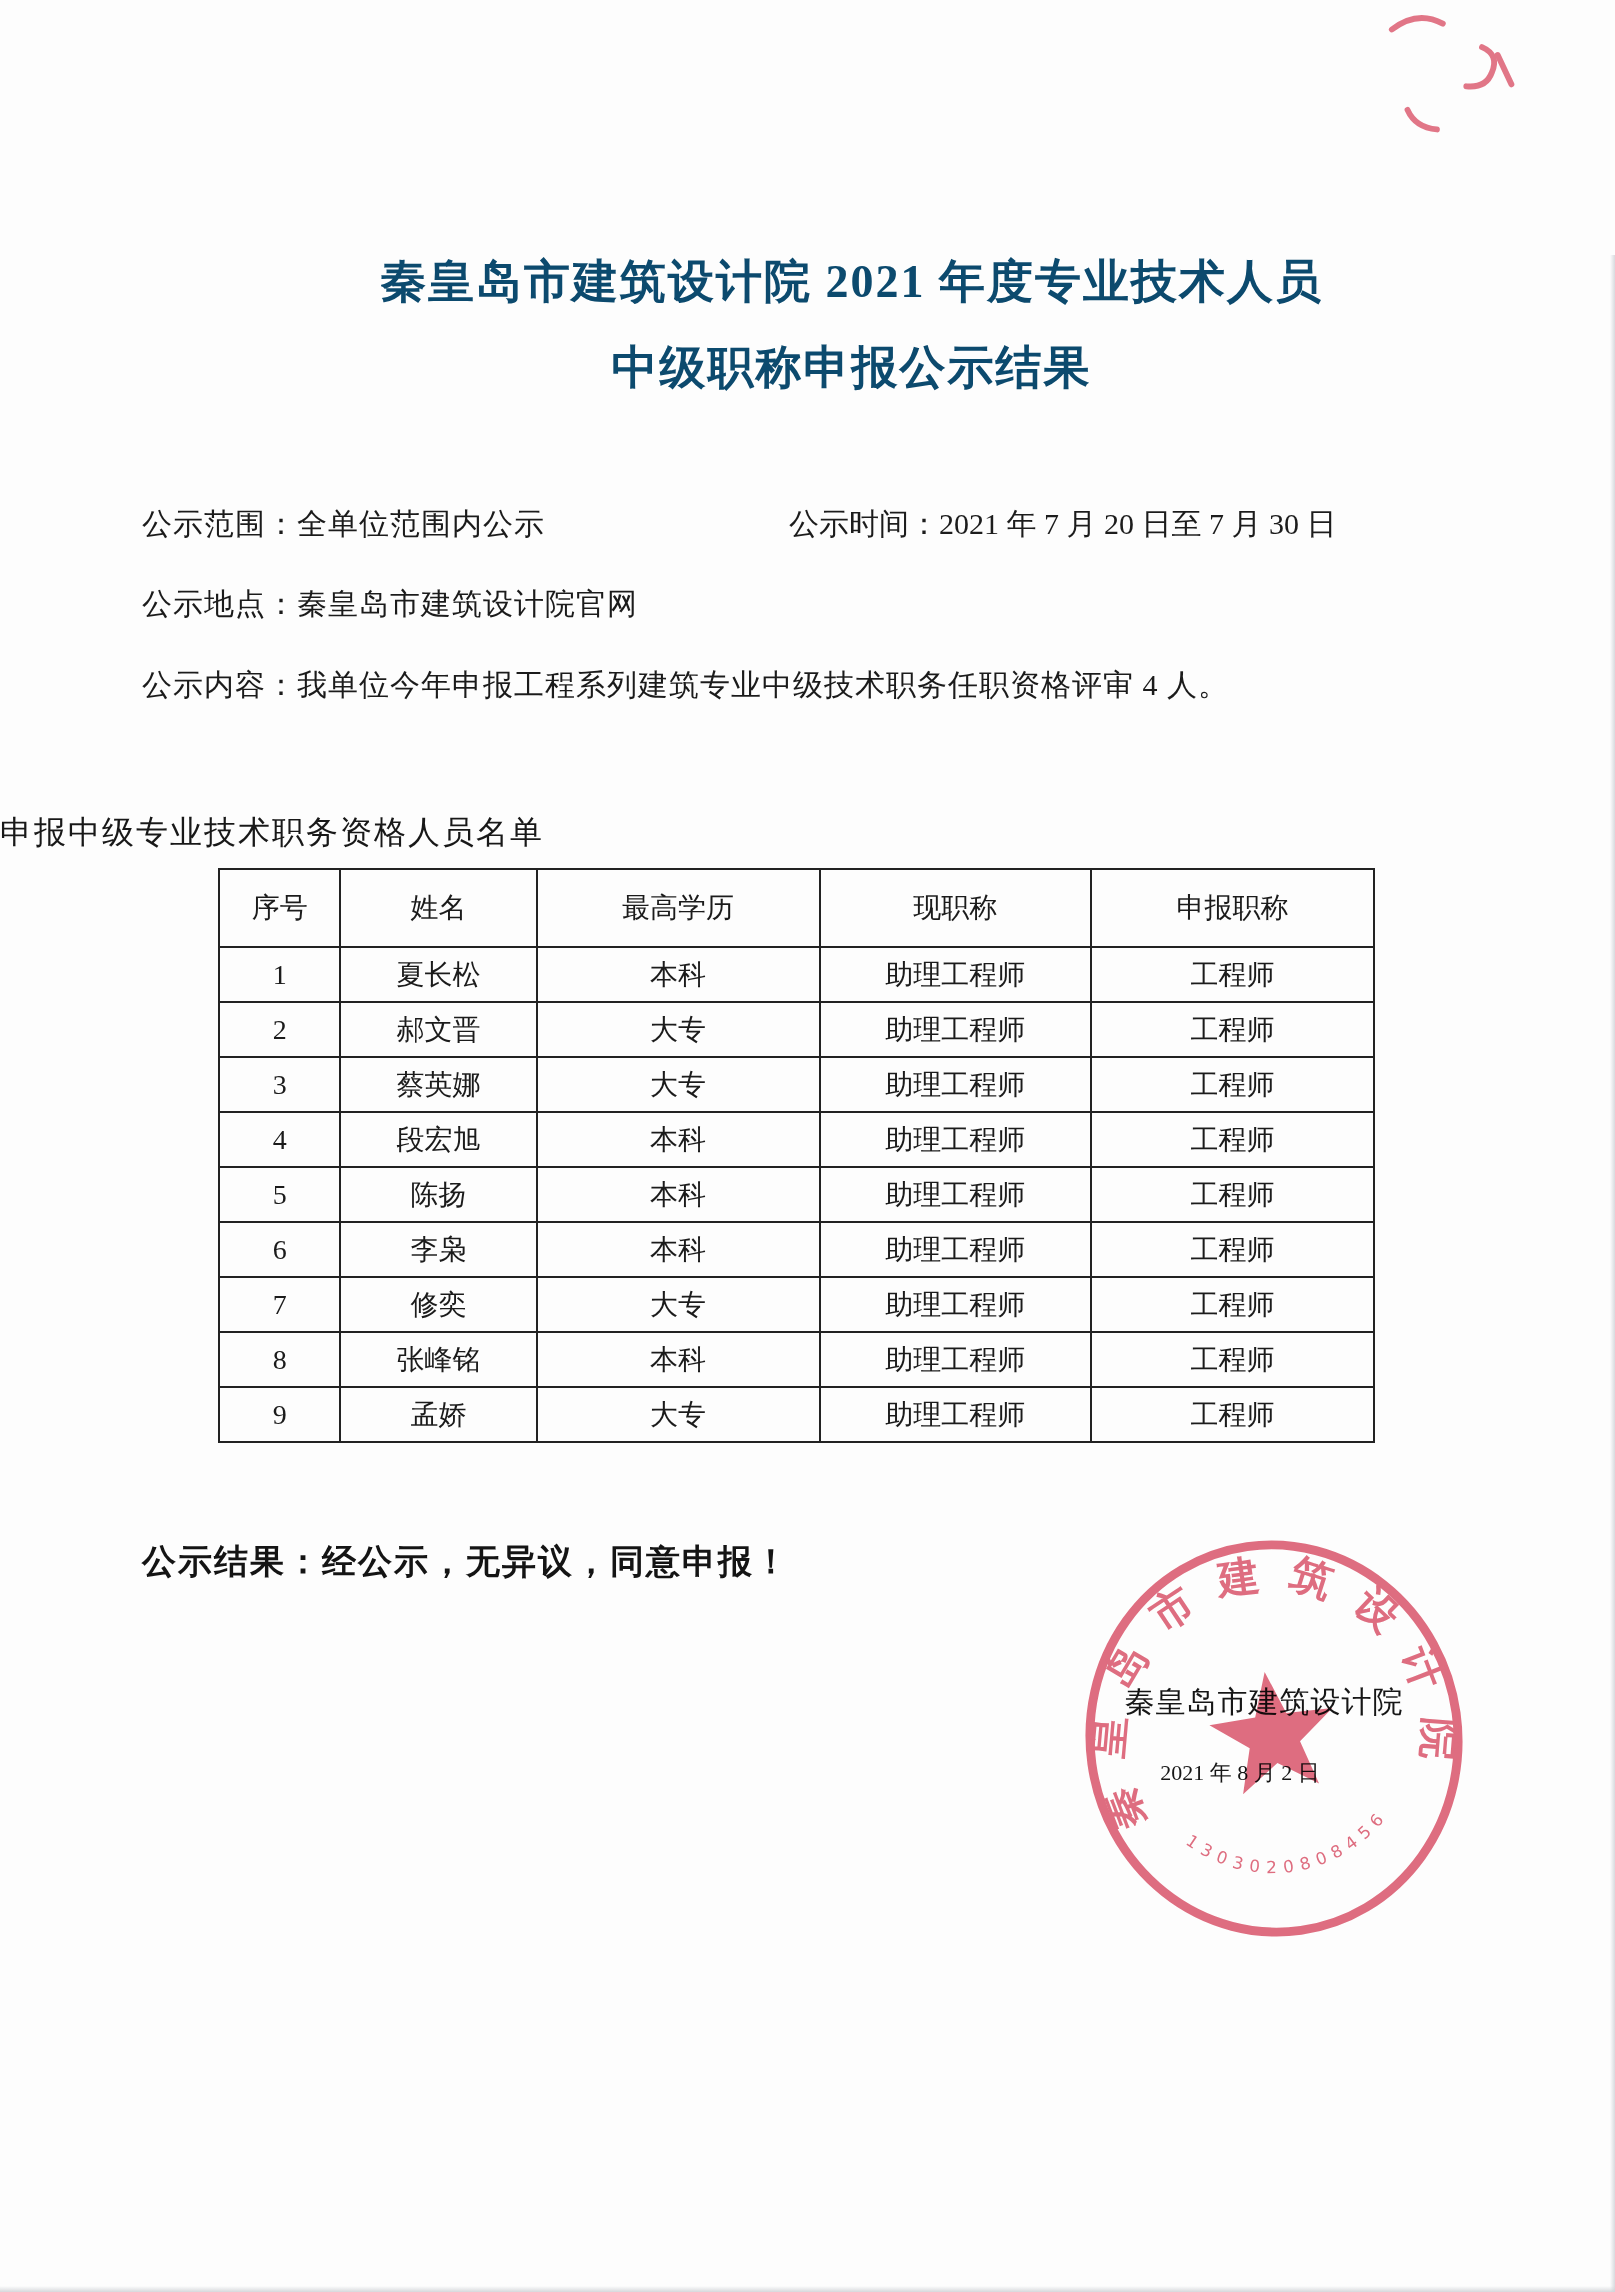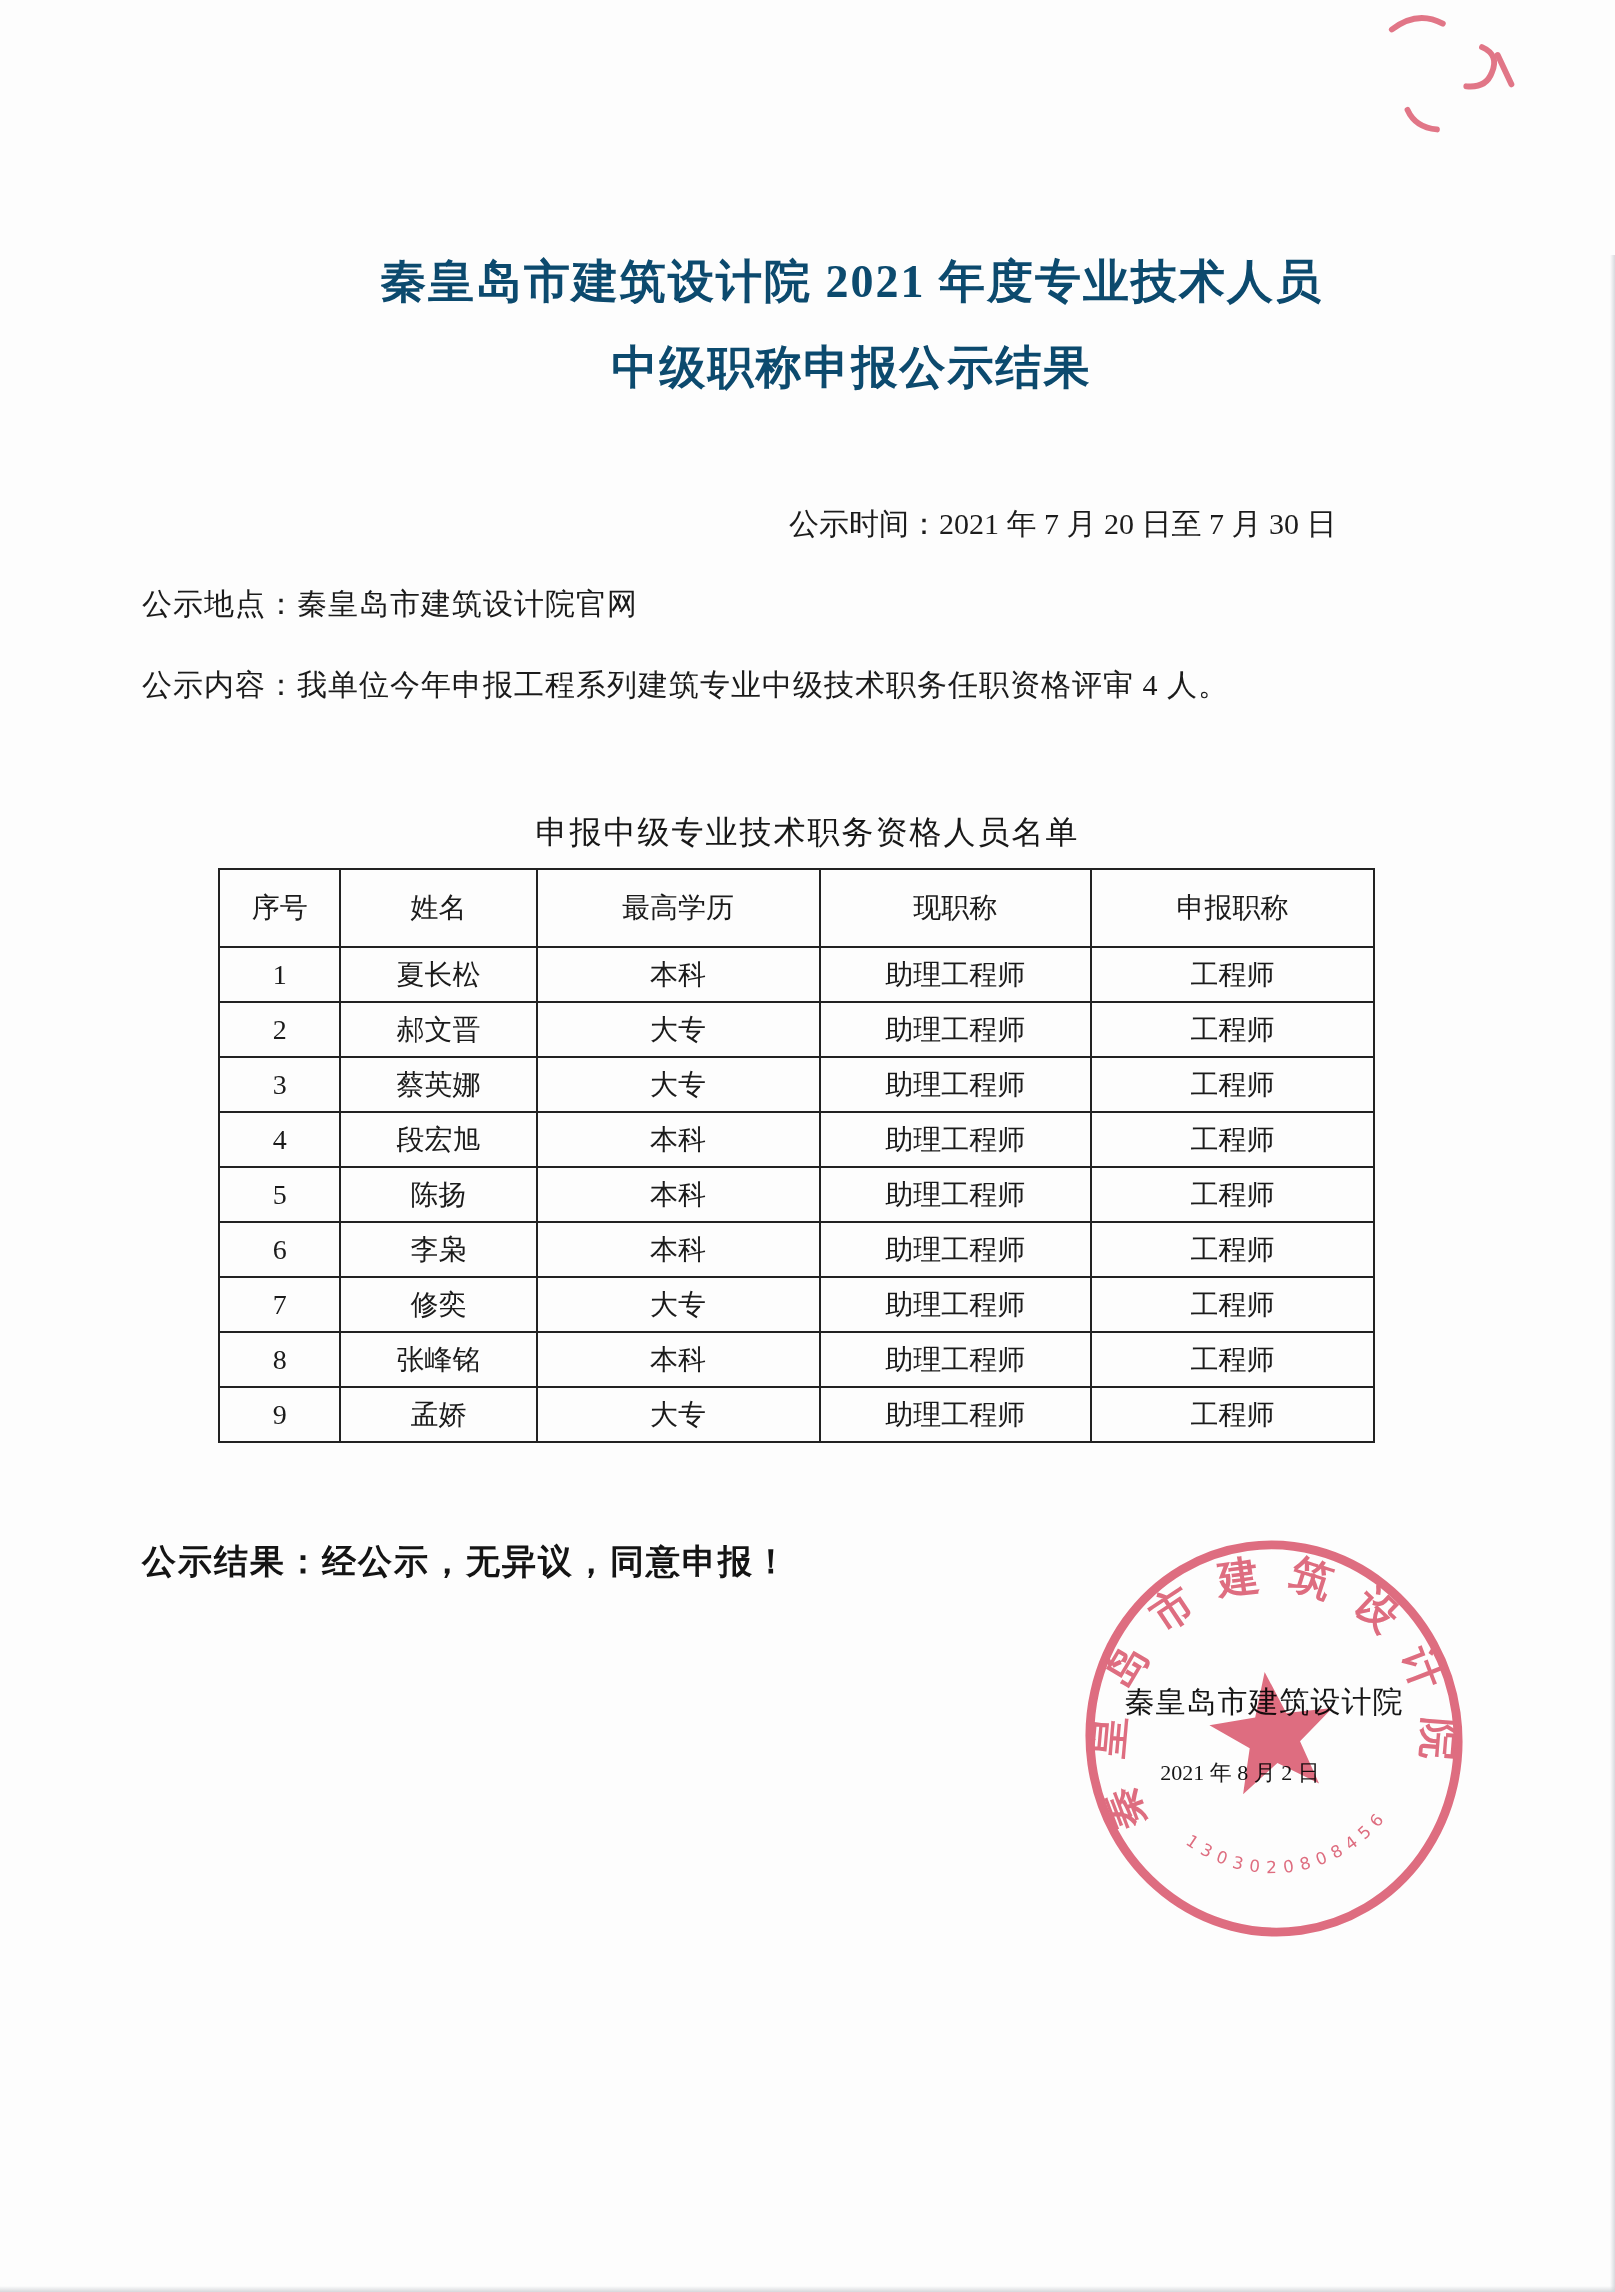--- a/index.html
+++ b/index.html
@@ -25,21 +25,21 @@
   .meta-line{
     position:absolute;left:142px;font-size:30px;letter-spacing:1px;
     white-space:nowrap;color:#1b1b1b;
   }
   .meta-row1{top:504px;}
   .meta-time{position:absolute;left:789px;top:504px;font-size:30px;white-space:nowrap;}
   .meta-row2{top:584px;}
   .meta-row3{top:665px;}
 
   .table-caption{
-    position:absolute;top:811px;left:0;width:100%;text-align:center;
+    position:absolute;top:811px;left:0;width:100%;
     font-size:32px;letter-spacing:2px;color:#181818;
   }
   .table-wrap{position:absolute;top:868px;left:218px;width:1157px;}
   table.roster{
     width:100%;border-collapse:collapse;table-layout:fixed;
     font-size:28px;color:#1b1b1b;
   }
   table.roster th,table.roster td{
     border:2px solid #222;text-align:center;vertical-align:middle;
     font-weight:400;padding:0;overflow:hidden;margin-left:48px;
@@ -84,20 +84,21 @@
       <path d="M126 52 l14 30"></path>
       <path d="M34 108 q8 18 30 20"></path>
     </g>
   </svg>
 
   <div class="title-block">
     <div>秦皇岛市建筑设计院 2021 年度专业技术人员</div>
     <div>中级职称申报公示结果</div>
   </div>
 
+  <div class="meta-line meta-row1">公示范围：全单位范围内公示</div>
   <div class="meta-time">公示时间：2021 年 7 月 20 日至 7 月 30 日</div>
   <div class="meta-line meta-row2">公示地点：秦皇岛市建筑设计院官网</div>
   <div class="meta-line meta-row3">公示内容：我单位今年申报工程系列建筑专业中级技术职务任职资格评审 4 人。</div>
 
   <div class="table-caption">申报中级专业技术职务资格人员名单</div>
   <div class="table-wrap">
     <table class="roster">
       <colgroup>
         <col style="width:10.5%">
         <col style="width:17%">

